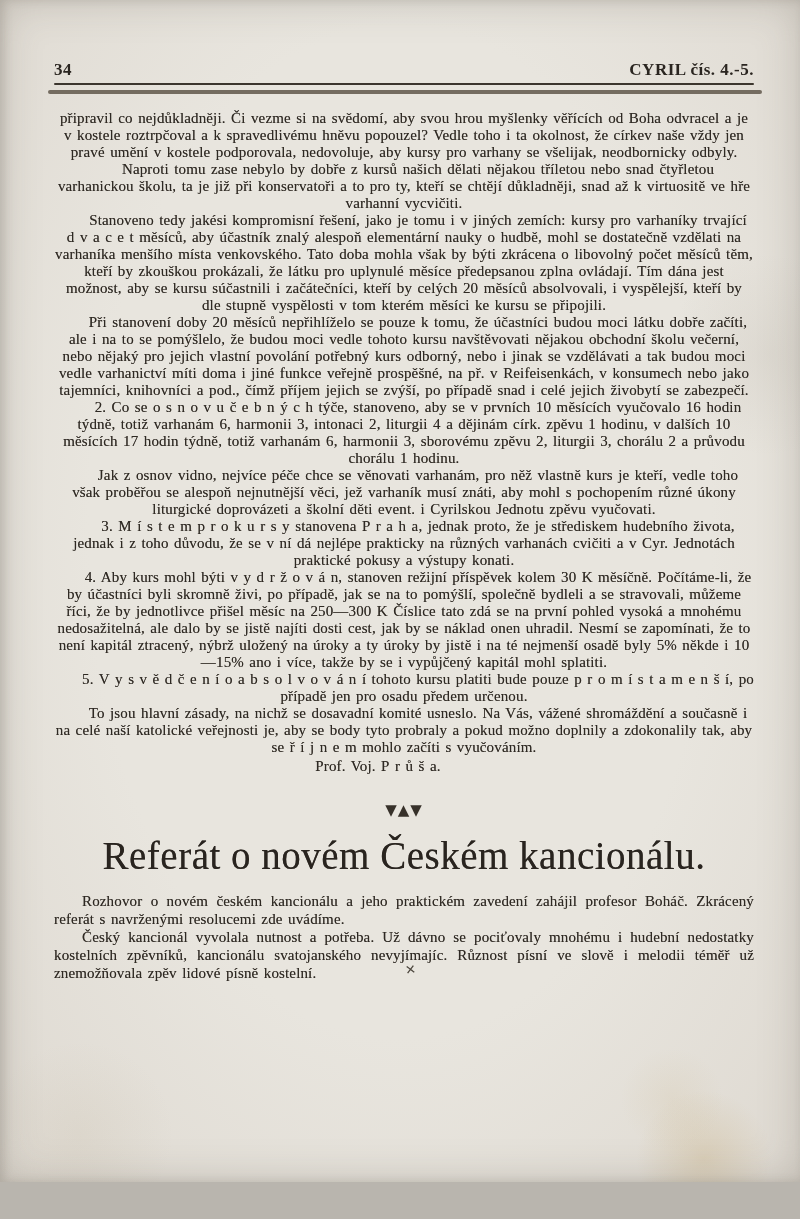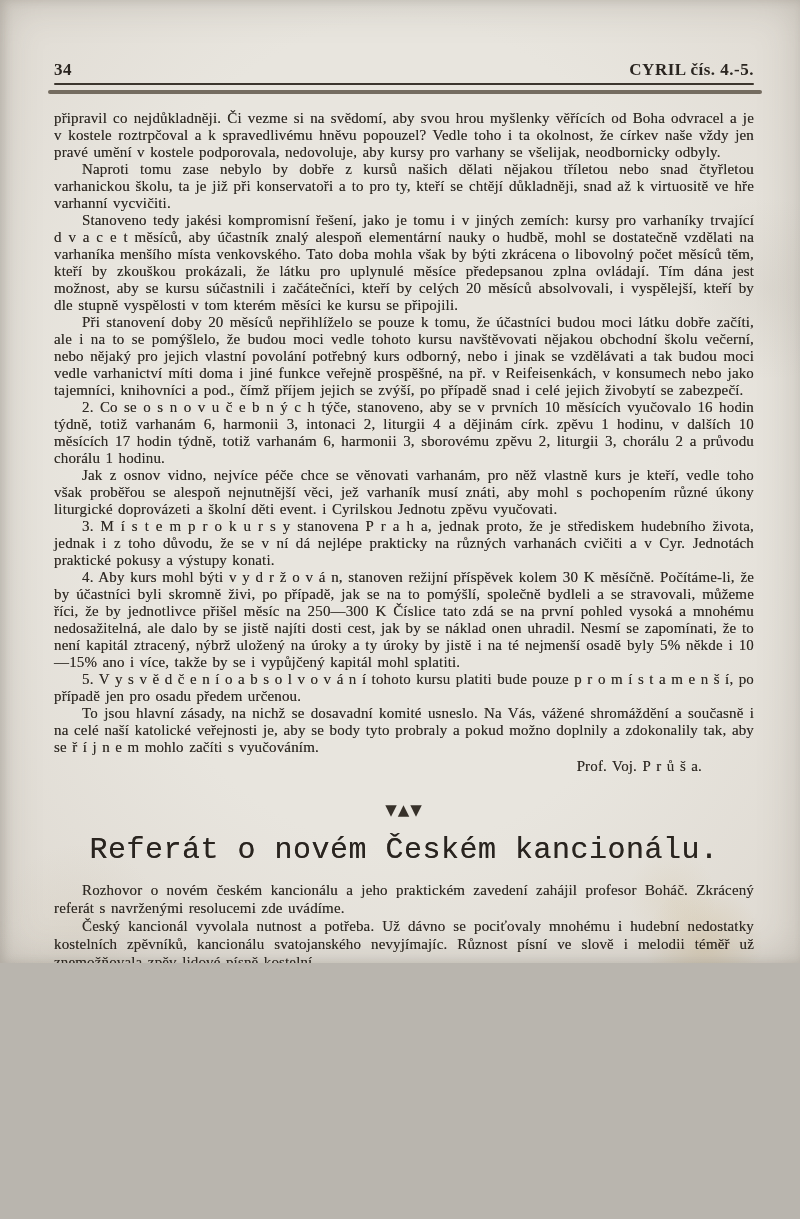--- a/index.html
+++ b/index.html
@@ -3,21 +3,21 @@
 <meta charset="utf-8">
 <style>
   html, body {
     margin: 0;
     padding: 0;
     background: #b9b5ae;
   }
   .page {
     position: relative;
     width: 800px;
-    height: 963px;
+    height: 1182px;
     margin: 0 auto;
     overflow: hidden;
     color: #2e2923;
     font-family: "Liberation Serif", "DejaVu Serif", serif;
     background:
       radial-gradient(circle at 88% 98%, rgba(186,152,84,0.22) 0%, rgba(186,152,84,0) 5%),
       radial-gradient(circle at 84% 93%, rgba(190,160,96,0.10) 0%, rgba(190,160,96,0) 4%),
       radial-gradient(circle at 10% 96%, rgba(160,140,100,0.08) 0%, rgba(160,140,100,0) 7%),
       radial-gradient(circle at 96% 30%, rgba(120,110,95,0.08) 0%, rgba(120,110,95,0) 9%),
       radial-gradient(ellipse at 50% 45%, #e8e5de 55%, #ded9d1 100%);
@@ -55,20 +55,21 @@
     font-size: 15px;
     line-height: 17px;
     text-align: justify;
     letter-spacing: 0.15px;
     word-spacing: 1.5px;
     text-shadow: 0 0 0.5px rgba(43,37,30,0.55);
   }
   .body-text p {
     margin: 0;
     text-indent: 28px;
+    text-align: center;
   }
   .body-text p.noindent {
     text-indent: 0;
   }
   .signature {
     text-align: right;
     padding-right: 52px;
     text-indent: 0 !important;
     margin-top: 2px !important;
   }
@@ -85,26 +86,25 @@
     left: 405px;
     top: 962px;
     font-size: 13px;
     color: #4a443b;
     transform: rotate(-8deg);
     font-family: "DejaVu Sans", sans-serif;
   }
   .section-title {
     margin: 14px 0 0 0;
     text-align: center;
-    font-size: 30px;
+    font-size: 39px;
     font-weight: 400;
     letter-spacing: 0.5px;
     color: #29241f;
     text-shadow: 0 0 0.6px rgba(41,36,31,0.7);
-    font-family: Liberation Mono, monospace;
   }
   .body-text2 {
     margin-top: 14px;
     font-size: 15px;
     line-height: 18px;
     text-align: justify;
     letter-spacing: 0.15px;
     word-spacing: 1.5px;
     text-shadow: 0 0 0.5px rgba(43,37,30,0.55);
   }

